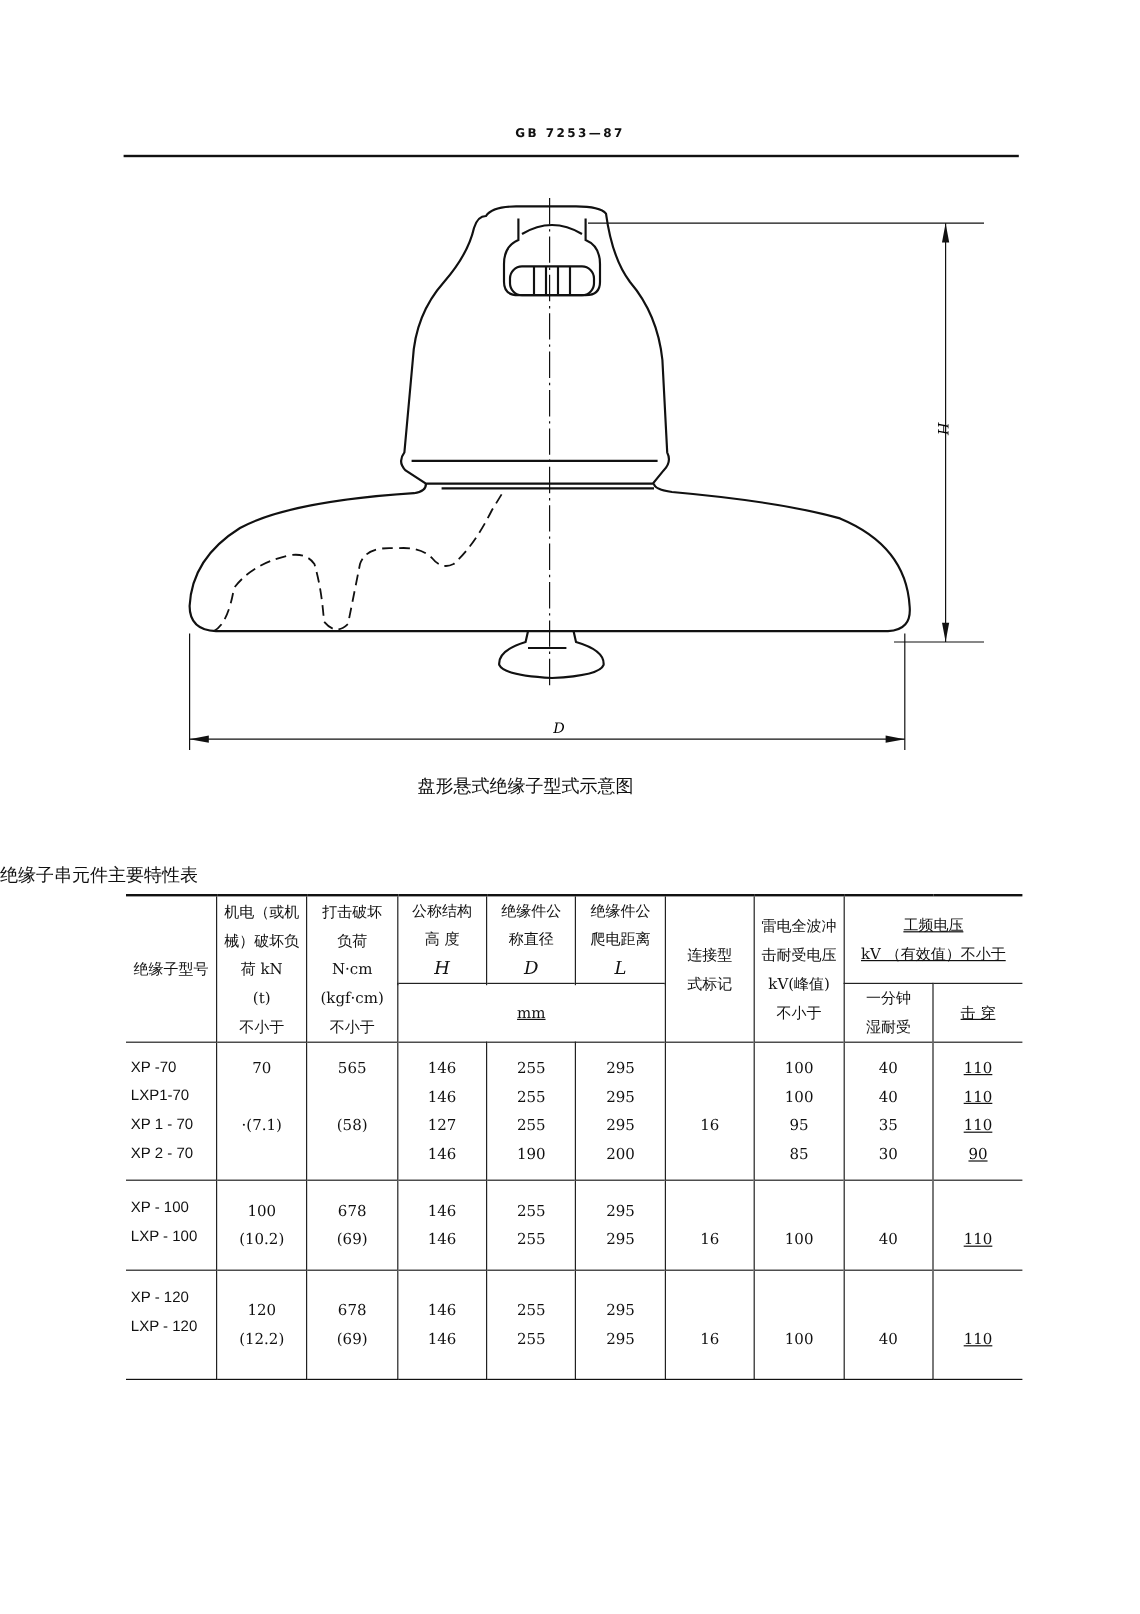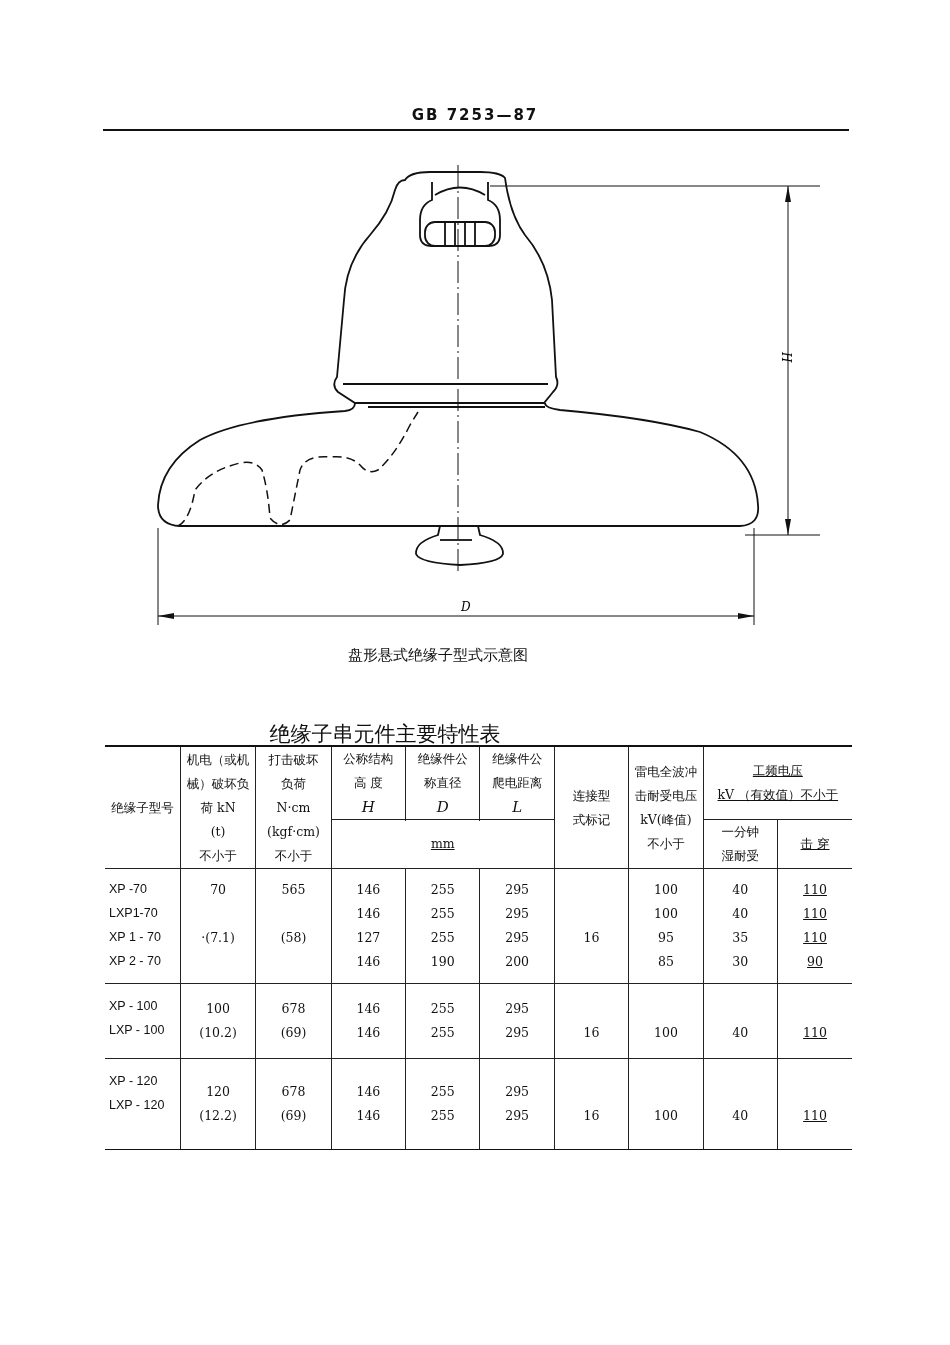--- a/index.html
+++ b/index.html
@@ -1,23 +1,23 @@
 <!DOCTYPE html>
 <html><head>
 <meta charset="utf-8">
 <style>
   html, body { margin:0; padding:0; background:#ffffff; }
   body { width:950px; height:1345px; position:relative; overflow:hidden;
          font-family:"DejaVu Serif", "Liberation Serif", serif; color:#111; }
   .header-title { position:absolute; top:106px; left:0; width:950px; text-align:center;
-         font-family:"DejaVu Sans", sans-serif; font-weight:bold; font-size:15px; letter-spacing:2px; }
+         font-family:"DejaVu Sans", sans-serif; font-weight:bold; font-size:10px; letter-spacing:2px; }
   .header-rule { position:absolute; top:129px; left:103px; width:746px; height:2px; background:#111; }
   .diagram { position:absolute; left:0; top:150px; width:950px; height:490px; }
   .fig-caption { position:absolute; top:646px; left:0; width:876px; text-align:center; font-size:15px; }
-  .table-title { position:absolute; top:720px; left:0; width:770px; text-align:center; font-size:21px; }
+  .table-title { position:absolute; top:720px; left:0; width:770px; font-size:15px; }
   table.spec { position:absolute; left:105px; top:745px; width:747px; border-collapse:collapse;
          font-size:12.5px; table-layout:fixed; }
   table.spec td, table.spec th { border-left:1px solid #222; border-right:1px solid #222; padding:0;
          text-align:center; vertical-align:middle; font-weight:normal; line-height:24px; }
   table.spec tr.top-rule th { border-top:2px solid #111; }
   table.spec th:first-child, table.spec td:first-child { border-left:none; }
   table.spec th:last-child, table.spec td:last-child { border-right:none;text-decoration:underline; }
   .hsub { border-top:1px solid #222; }
   .group td { border-top:1px solid #222; }
   .group.last td { border-bottom:1.5px solid #111; }

